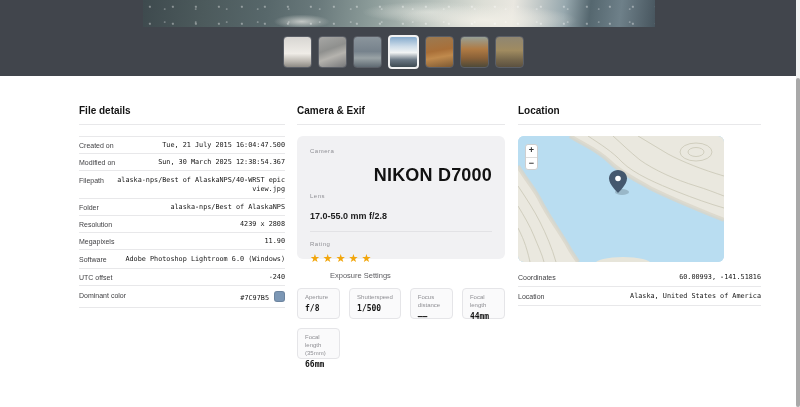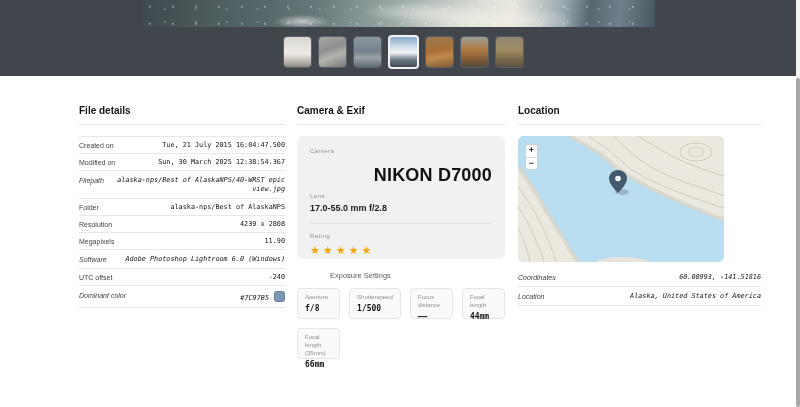--- a/index.html
+++ b/index.html
@@ -41,27 +41,27 @@
   #col-file { left:79px;  width:206px; }
   #col-exif { left:297px; width:208px; }
   #col-loc  { left:518px; width:243px; }
 
   
   .dtable { border-top:1px solid #e8e8ea; }
   .drow { display:flex; align-items:flex-start; border-bottom:1px solid #e8e8ea; padding:4px 0 3px; }
   .drow .lbl { font-size:7px; color:#3f3f42; line-height:9px; white-space:nowrap; padding-right:8px; }
   .drow .val { flex:1; text-align:right; font-family:"DejaVu Sans Mono", monospace; font-size:6.8px; line-height:9px; color:#141414; word-break:break-word; }
   .swatch { display:inline-block; width:11px; height:11px; border-radius:3px; margin-left:5px; vertical-align:-2.5px; border:1px solid rgba(0,0,0,.12); }
-  .drow.tall { padding:5px 0 4px;font-style:italic; }
+  .drow.tall { padding:5px 0 4px; }
 
   
   .cam-card { background:#f1f1f3; border-radius:6px; height:123px; padding:11px 13px; }
   .mini-lbl { font-size:6px; letter-spacing:.5px; color:#8f8f94; line-height:8px; }
   .cam-name { font-size:18px; font-weight:800; color:#111; line-height:18px; margin:11px 0 8px; letter-spacing:.2px;text-align:right; }
-  .lens-val { font-size:9px; font-weight:700; color:#1c1c1c; line-height:12px; margin:2px 0 0; }
+  .lens-val { font-size:9px; font-weight:700; color:#1c1c1c; line-height:12px; margin:10px 0 0; }
   .card-hr { border-top:1px solid #e2e2e5; margin:9px 0 8px; }
   .stars { font-size:11px; color:#F2A60C; letter-spacing:3px; line-height:14px; margin-top:3px; white-space:nowrap; }
 
   .exp-title { font-size:7.5px; color:#5d5d61; margin:12px 0 8px;padding-left:33px; }
   .exp-grid { display:grid; grid-template-columns:1fr 1fr 1fr 1fr; gap:9px; }
   .exp-box { height:31px; background:#fafafb; border:1px solid #e5e5e8; border-radius:4px; padding:4px 7px; }
   .exp-box .lbl { font-size:6px; color:#8f8f94; line-height:8px; }
   .exp-box .val { font-family:"DejaVu Sans Mono", monospace; font-size:8px; font-weight:700; color:#141414; line-height:11px; margin-top:2px; }
 
   

